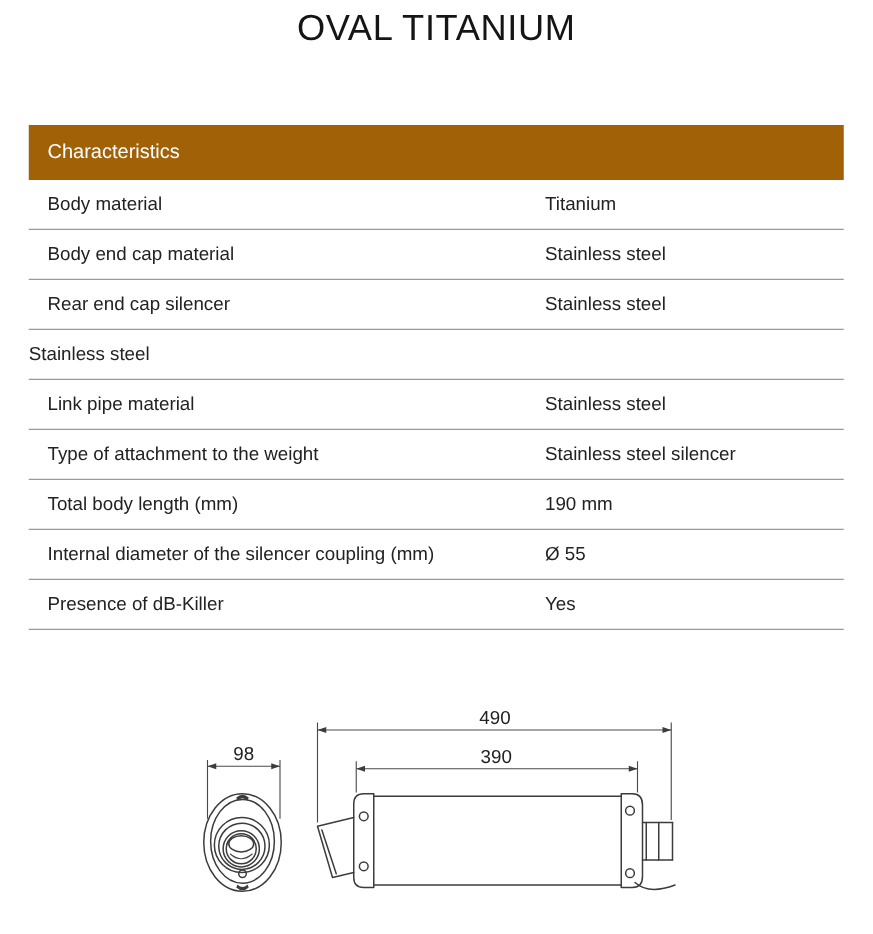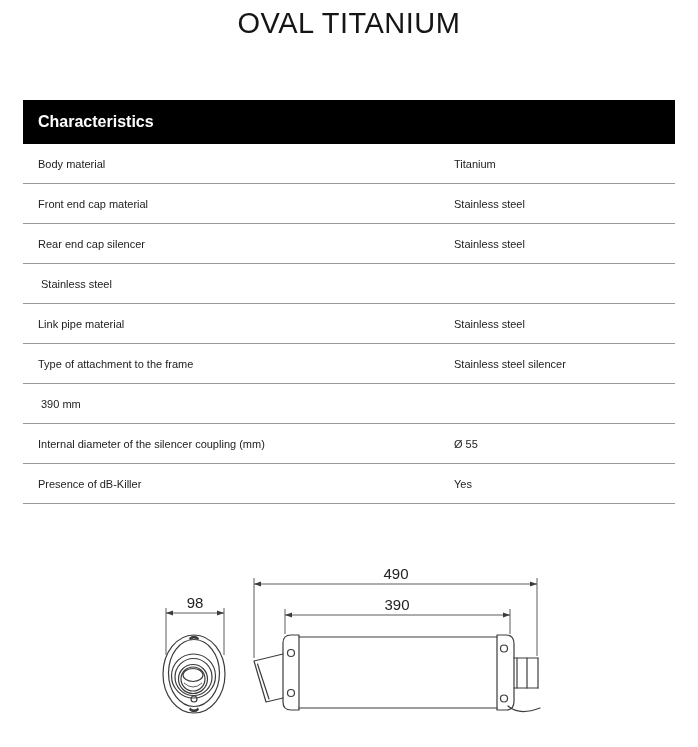--- a/index.html
+++ b/index.html
@@ -30,43 +30,42 @@
   }
   .spec-table {
     position: absolute;
     left: 23px;
     top: 100px;
     width: 652px;
   }
   .table-header {
     height: 44px;
     line-height: 44px;
-    background: #000000;
+    background: #a16207;
     color: #ffffff;
     font-size: 16px;
-    font-weight: 700;
+    font-weight: 400;
     padding-left: 15px;
     box-sizing: border-box;
   }
   .spec-row {
     height: 39px;
     border-bottom: 1px solid #999999;
     display: flex;
     align-items: center;
-    font-size: 11px;
+    font-size: 15px;
     color: #222222;
   }
   .cell-label {
     flex: 0 0 413px;
     padding-left: 15px;
     box-sizing: border-box;
   }
   .cell-value {
     flex: 1 1 auto;
-    margin-left: 18px;
   }
   .tech-drawing {
     position: absolute;
     left: 0;
     top: 548px;
     width: 698px;
     height: 199px;
   }
   svg .outline {
     fill: none;
@@ -99,40 +98,41 @@
   <div class="page-title">OVAL TITANIUM</div>
 
   <div class="spec-table">
     <div class="table-header">Characteristics</div>
 
     <div class="spec-row">
       <div class="cell-label">Body material</div>
       <div class="cell-value">Titanium</div>
     </div>
     <div class="spec-row">
-      <div class="cell-label">Front end cap material</div>
+      <div class="cell-label">Body end cap material</div>
       <div class="cell-value">Stainless steel</div>
     </div>
     <div class="spec-row">
       <div class="cell-label">Rear end cap silencer</div>
       <div class="cell-value">Stainless steel</div>
     </div>
     <div class="spec-row">
       <div class="cell-value">Stainless steel</div>
     </div>
     <div class="spec-row">
       <div class="cell-label">Link pipe material</div>
       <div class="cell-value">Stainless steel</div>
     </div>
     <div class="spec-row">
-      <div class="cell-label">Type of attachment to the frame</div>
+      <div class="cell-label">Type of attachment to the weight</div>
       <div class="cell-value">Stainless steel silencer</div>
     </div>
     <div class="spec-row">
-      <div class="cell-value">390 mm</div>
+      <div class="cell-label">Total body length (mm)</div>
+      <div class="cell-value">190 mm</div>
     </div>
     <div class="spec-row">
       <div class="cell-label">Internal diameter of the silencer coupling (mm)</div>
       <div class="cell-value">Ø 55</div>
     </div>
     <div class="spec-row">
       <div class="cell-label">Presence of dB-Killer</div>
       <div class="cell-value">Yes</div>
     </div>
   </div>

